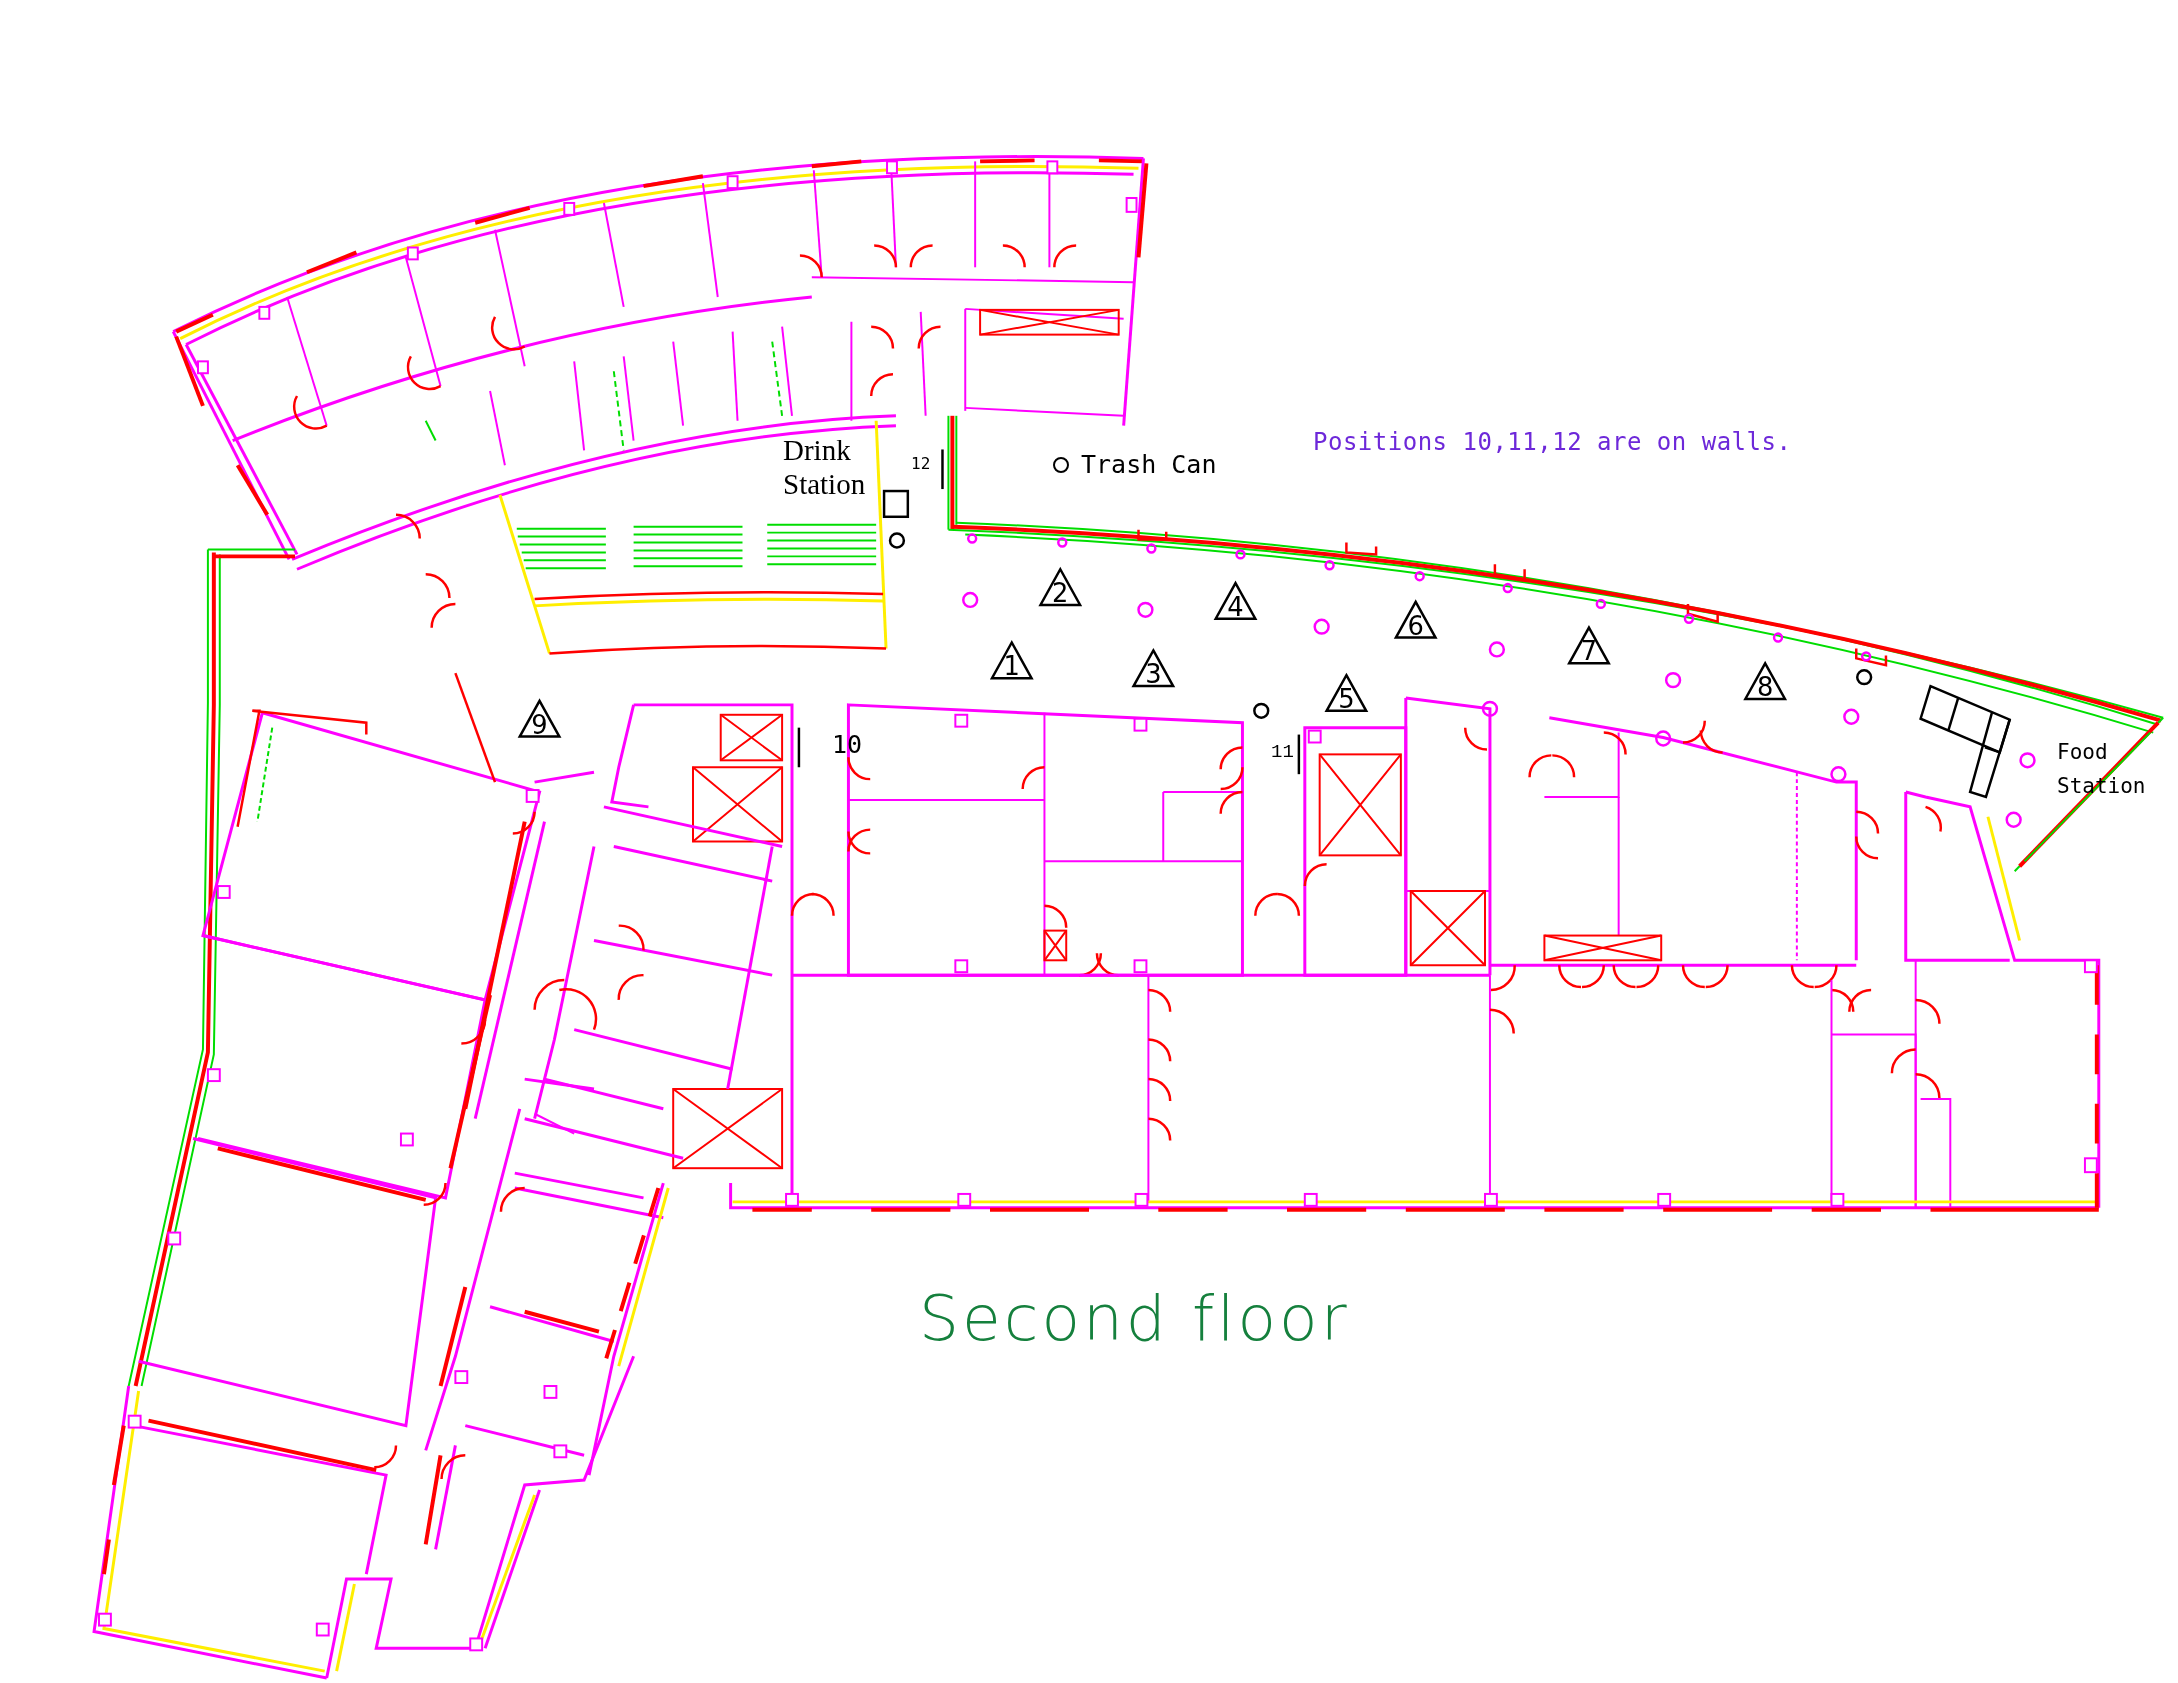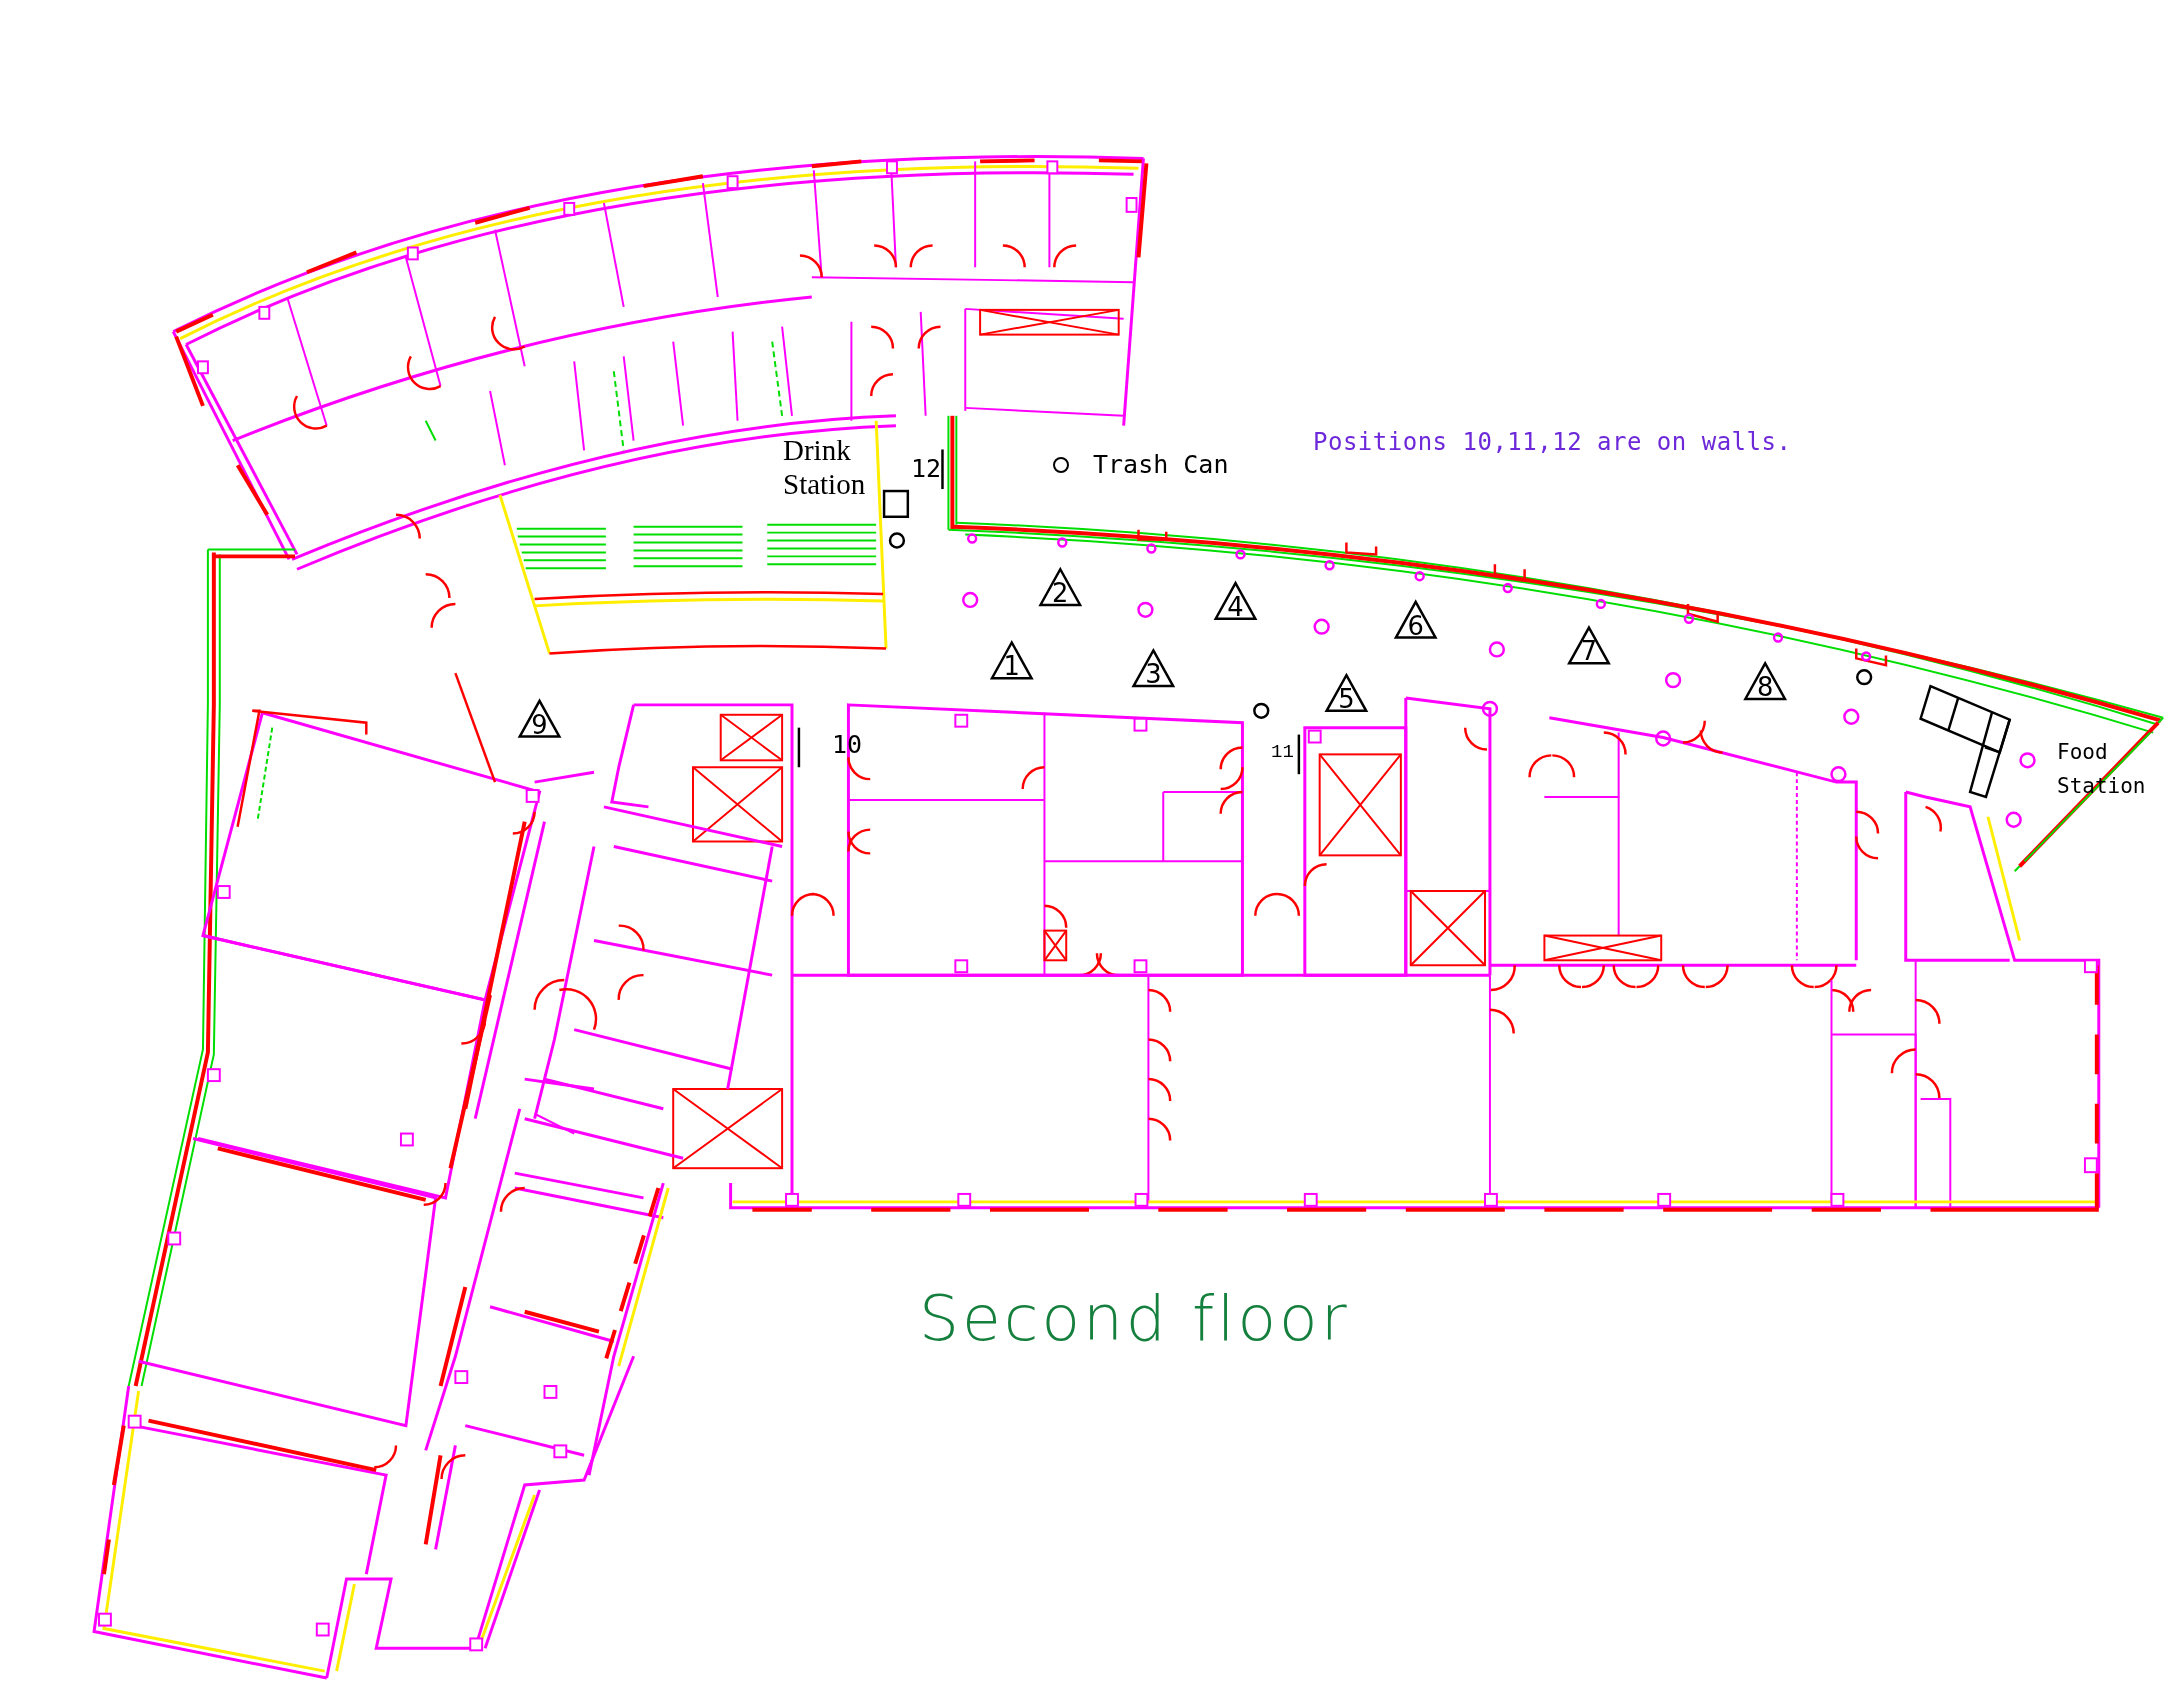--- a/index.html
+++ b/index.html
@@ -446,23 +446,23 @@
     <line x1="1312" y1="742" x2="1312" y2="782" stroke="#000" stroke-width="2.5"></line>
     <line x1="952" y1="454" x2="952" y2="494" stroke="#000" stroke-width="2.5"></line>
   </g>
 </svg>
 
 <div style="position:absolute;left:783px;top:433px;font-size:29px;line-height:34px;color:#000;font-family:Liberation Serif, serif;">
   <div>Drink</div>
   <div>Station</div>
 </div>
 
-<div style="position:absolute;left:911px;top:454px;font-size:25px;color:#000;font-family:'DejaVu Sans Mono',monospace;">12</div>
-
-<div style="position:absolute;left:1053px;top:450px;font-size:25px;color:#000;font-family:'DejaVu Sans Mono',monospace;display:flex;align-items:center;gap:24px;">
+<div style="position:absolute;left:911px;top:454px;font-size:16px;color:#000;font-family:'DejaVu Sans Mono',monospace;">12</div>
+
+<div style="position:absolute;left:1053px;top:450px;font-size:25px;color:#000;font-family:'DejaVu Sans Mono',monospace;display:flex;align-items:center;gap:12px;">
   <span style="display:inline-block;width:12px;height:12px;border:2.5px solid #000;border-radius:50%;"></span>
   <span>Trash Can</span>
 </div>
 
 <div style="position:absolute;left:1313px;top:428px;font-size:24px;color:#6d28d9;font-family:'DejaVu Sans Mono',monospace;letter-spacing:0.5px;">Positions 10,11,12 are on walls.</div>
 
 <div style="position:absolute;left:832px;top:730px;font-size:25px;color:#000;font-family:'DejaVu Sans Mono',monospace;">10</div>
 
 <div style="position:absolute;left:1271px;top:741px;font-size:19px;color:#000;font-family:Liberation Mono, monospace;">11</div>
 

